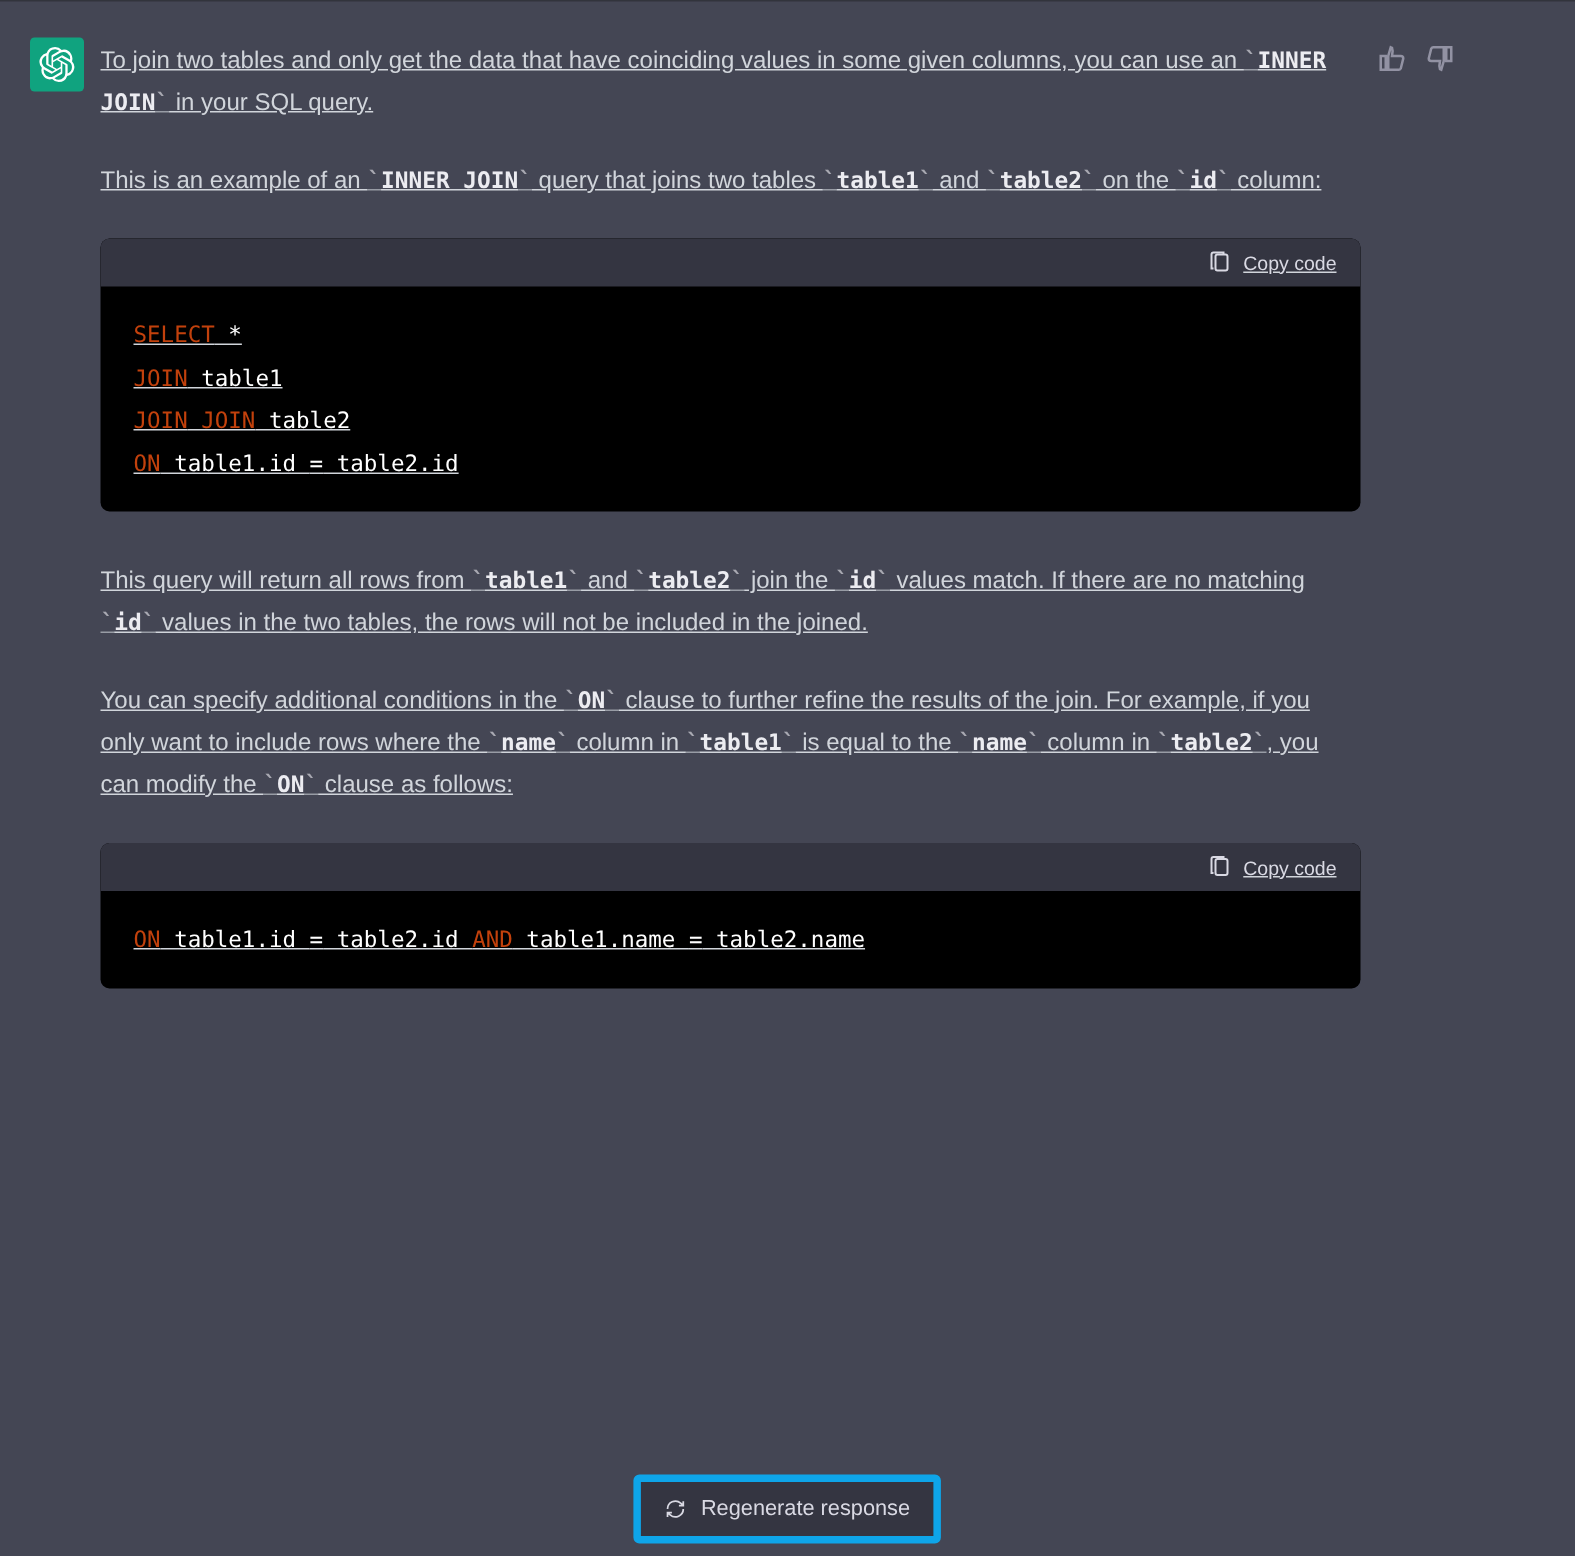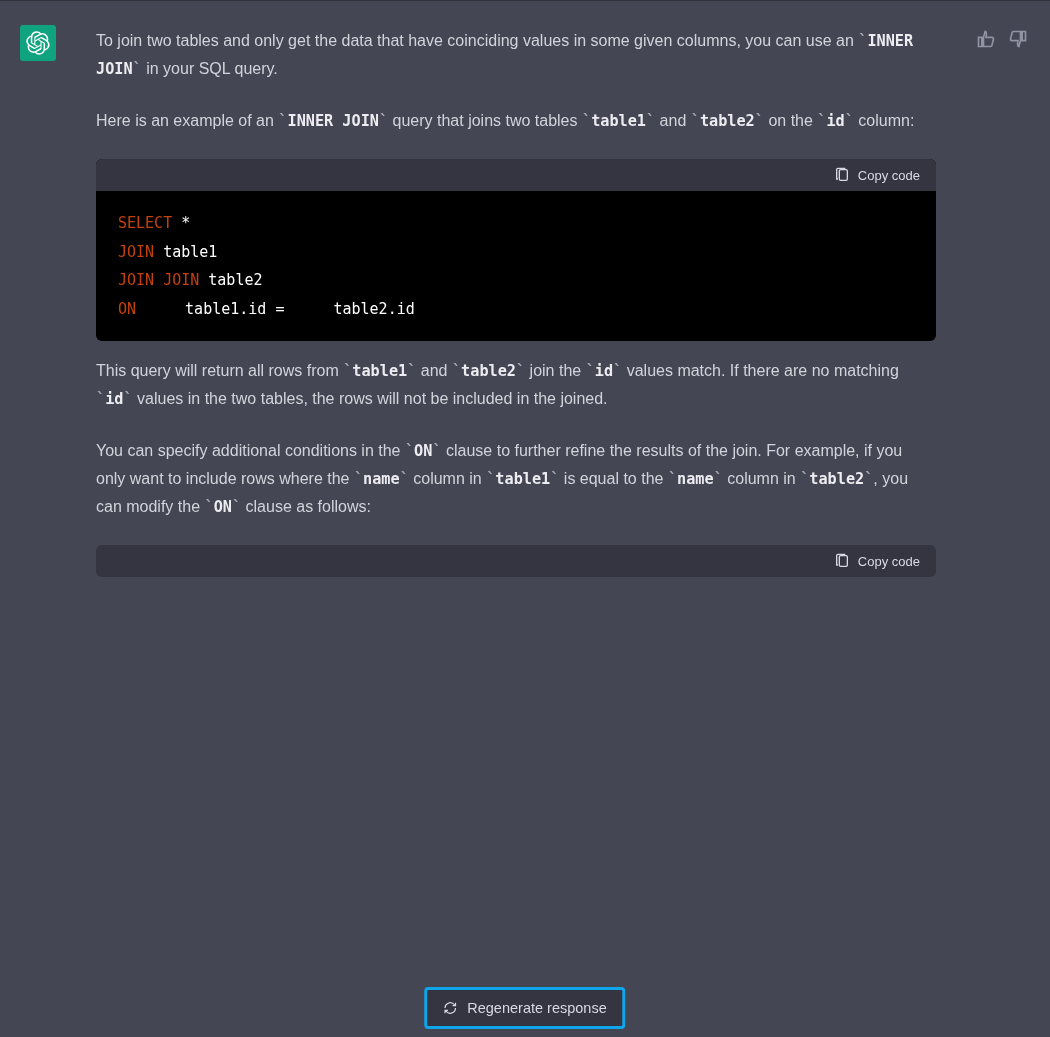--- a/index.html
+++ b/index.html
@@ -10,21 +10,22 @@
     font-size: 16px;
     line-height: 1.75;
     min-height: 1037px;
     width: 1050px;
     position: relative;
     border-top: 1px solid rgba(32,33,35,0.5);
   }
   .message {
     display: flex;
     padding: 24px 20px 40px 20px;
-    gap: 40px;
+    gap: 11px;
+    text-decoration: underline;
   }
   .avatar {
     width: 36px;
     height: 36px;
     border-radius: 3px;
     background: #10a37f;
     display: flex;
     align-items: center;
     justify-content: center;
     flex-shrink: 0;
@@ -55,21 +56,21 @@
     font-family: ui-monospace, SFMono-Regular, Menlo, Consolas, monospace;
     font-weight: 600;
     font-size: 0.95em;
     color: #ececf1;
   }
   .inline-code::before { content: "`"; opacity: 0.6; }
   .inline-code::after { content: "`"; opacity: 0.6; }
   .code-block {
     border-radius: 6px;
     overflow: hidden;
-    margin-bottom: 16px;
+    margin-bottom: 33px;
     background: #000000;
   }
   .code-header {
     background: #343541;
     display: flex;
     justify-content: flex-end;
     align-items: center;
     padding: 8px 16px;
     gap: 8px;
     font-size: 13px;
@@ -91,28 +92,28 @@
     font-family: ui-monospace, SFMono-Regular, Menlo, Consolas, monospace;
     font-size: 15px;
     line-height: 1.9;
     color: #ffffff;
     white-space: pre;
     overflow-x: auto;
   }
   .tok-kw { color: #c2410c; }  
   .tok-ident { color: #ffffff; }
   .tok-op { color: #ffffff; }
-  .tok-member { color: #ffffff; padding-left: 40px; }
+  .tok-member { color: #ffffff; }
   .regen {
     position: absolute;
     left: 50%;
     transform: translateX(-50%);
     bottom: 8px;
     background: #343541;
-    border: 3px solid #0ea5e9;
+    border: 5px solid #0ea5e9;
     color: #d9d9e3;
     border-radius: 4px;
     padding: 10px 16px;
     font-size: 14.5px;
     display: flex;
     align-items: center;
     gap: 10px;
     cursor: pointer;
   }
   .regen svg { width: 14px; height: 14px; }
@@ -129,21 +130,21 @@
   </div>
 
   <div class="content">
 
     <p class="para">
       <span>To join two tables and only get the data that have coinciding values in some given columns, you can use an </span><span class="inline-code">INNER JOIN</span><span> in your SQL query.</span>
     </p>
 
 
     <p class="para">
-      <span>Here is an example of an </span><span class="inline-code">INNER JOIN</span><span> query that joins two tables </span><span class="inline-code">table1</span><span> and </span><span class="inline-code">table2</span><span> on the </span><span class="inline-code">id</span><span> column:</span>
+      <span>This is an example of an </span><span class="inline-code">INNER JOIN</span><span> query that joins two tables </span><span class="inline-code">table1</span><span> and </span><span class="inline-code">table2</span><span> on the </span><span class="inline-code">id</span><span> column:</span>
     </p>
 
     <div class="code-block">
       <div class="code-header">
         <button class="copy-btn">
           <svg class="copy-icon" viewBox="0 0 24 24" fill="none" stroke="currentColor" stroke-width="2">
             <rect x="8" y="4" width="12" height="16" rx="2"></rect>
             <path d="M16 4V2H6a2 2 0 0 0-2 2v14h2"></path>
           </svg>
           <span>Copy code</span>
@@ -166,20 +167,21 @@
     <div class="code-block">
       <div class="code-header">
         <button class="copy-btn">
           <svg class="copy-icon" viewBox="0 0 24 24" fill="none" stroke="currentColor" stroke-width="2">
             <rect x="8" y="4" width="12" height="16" rx="2"></rect>
             <path d="M16 4V2H6a2 2 0 0 0-2 2v14h2"></path>
           </svg>
           <span>Copy code</span>
         </button>
       </div>
+      <pre><span class="tok-kw">ON</span><span class="tok-member"> table1.id </span><span class="tok-op">=</span><span class="tok-member"> table2.id </span><span class="tok-kw">AND</span><span class="tok-member"> table1.name </span><span class="tok-op">=</span><span class="tok-member"> table2.name</span></pre>
     </div>
 
   </div>
 
   <div class="feedback">
     <div class="feedback-btn">
       <svg viewBox="0 0 24 24" fill="none" stroke="currentColor" stroke-width="2">
         <path d="M7 10v11H3V10h4Zm4-7 1 .5.5 2.5-.5 4h7a2 2 0 0 1 2 2l-2 8a2 2 0 0 1-2 1H9V10l2-7Z"></path>
       </svg>
     </div>

